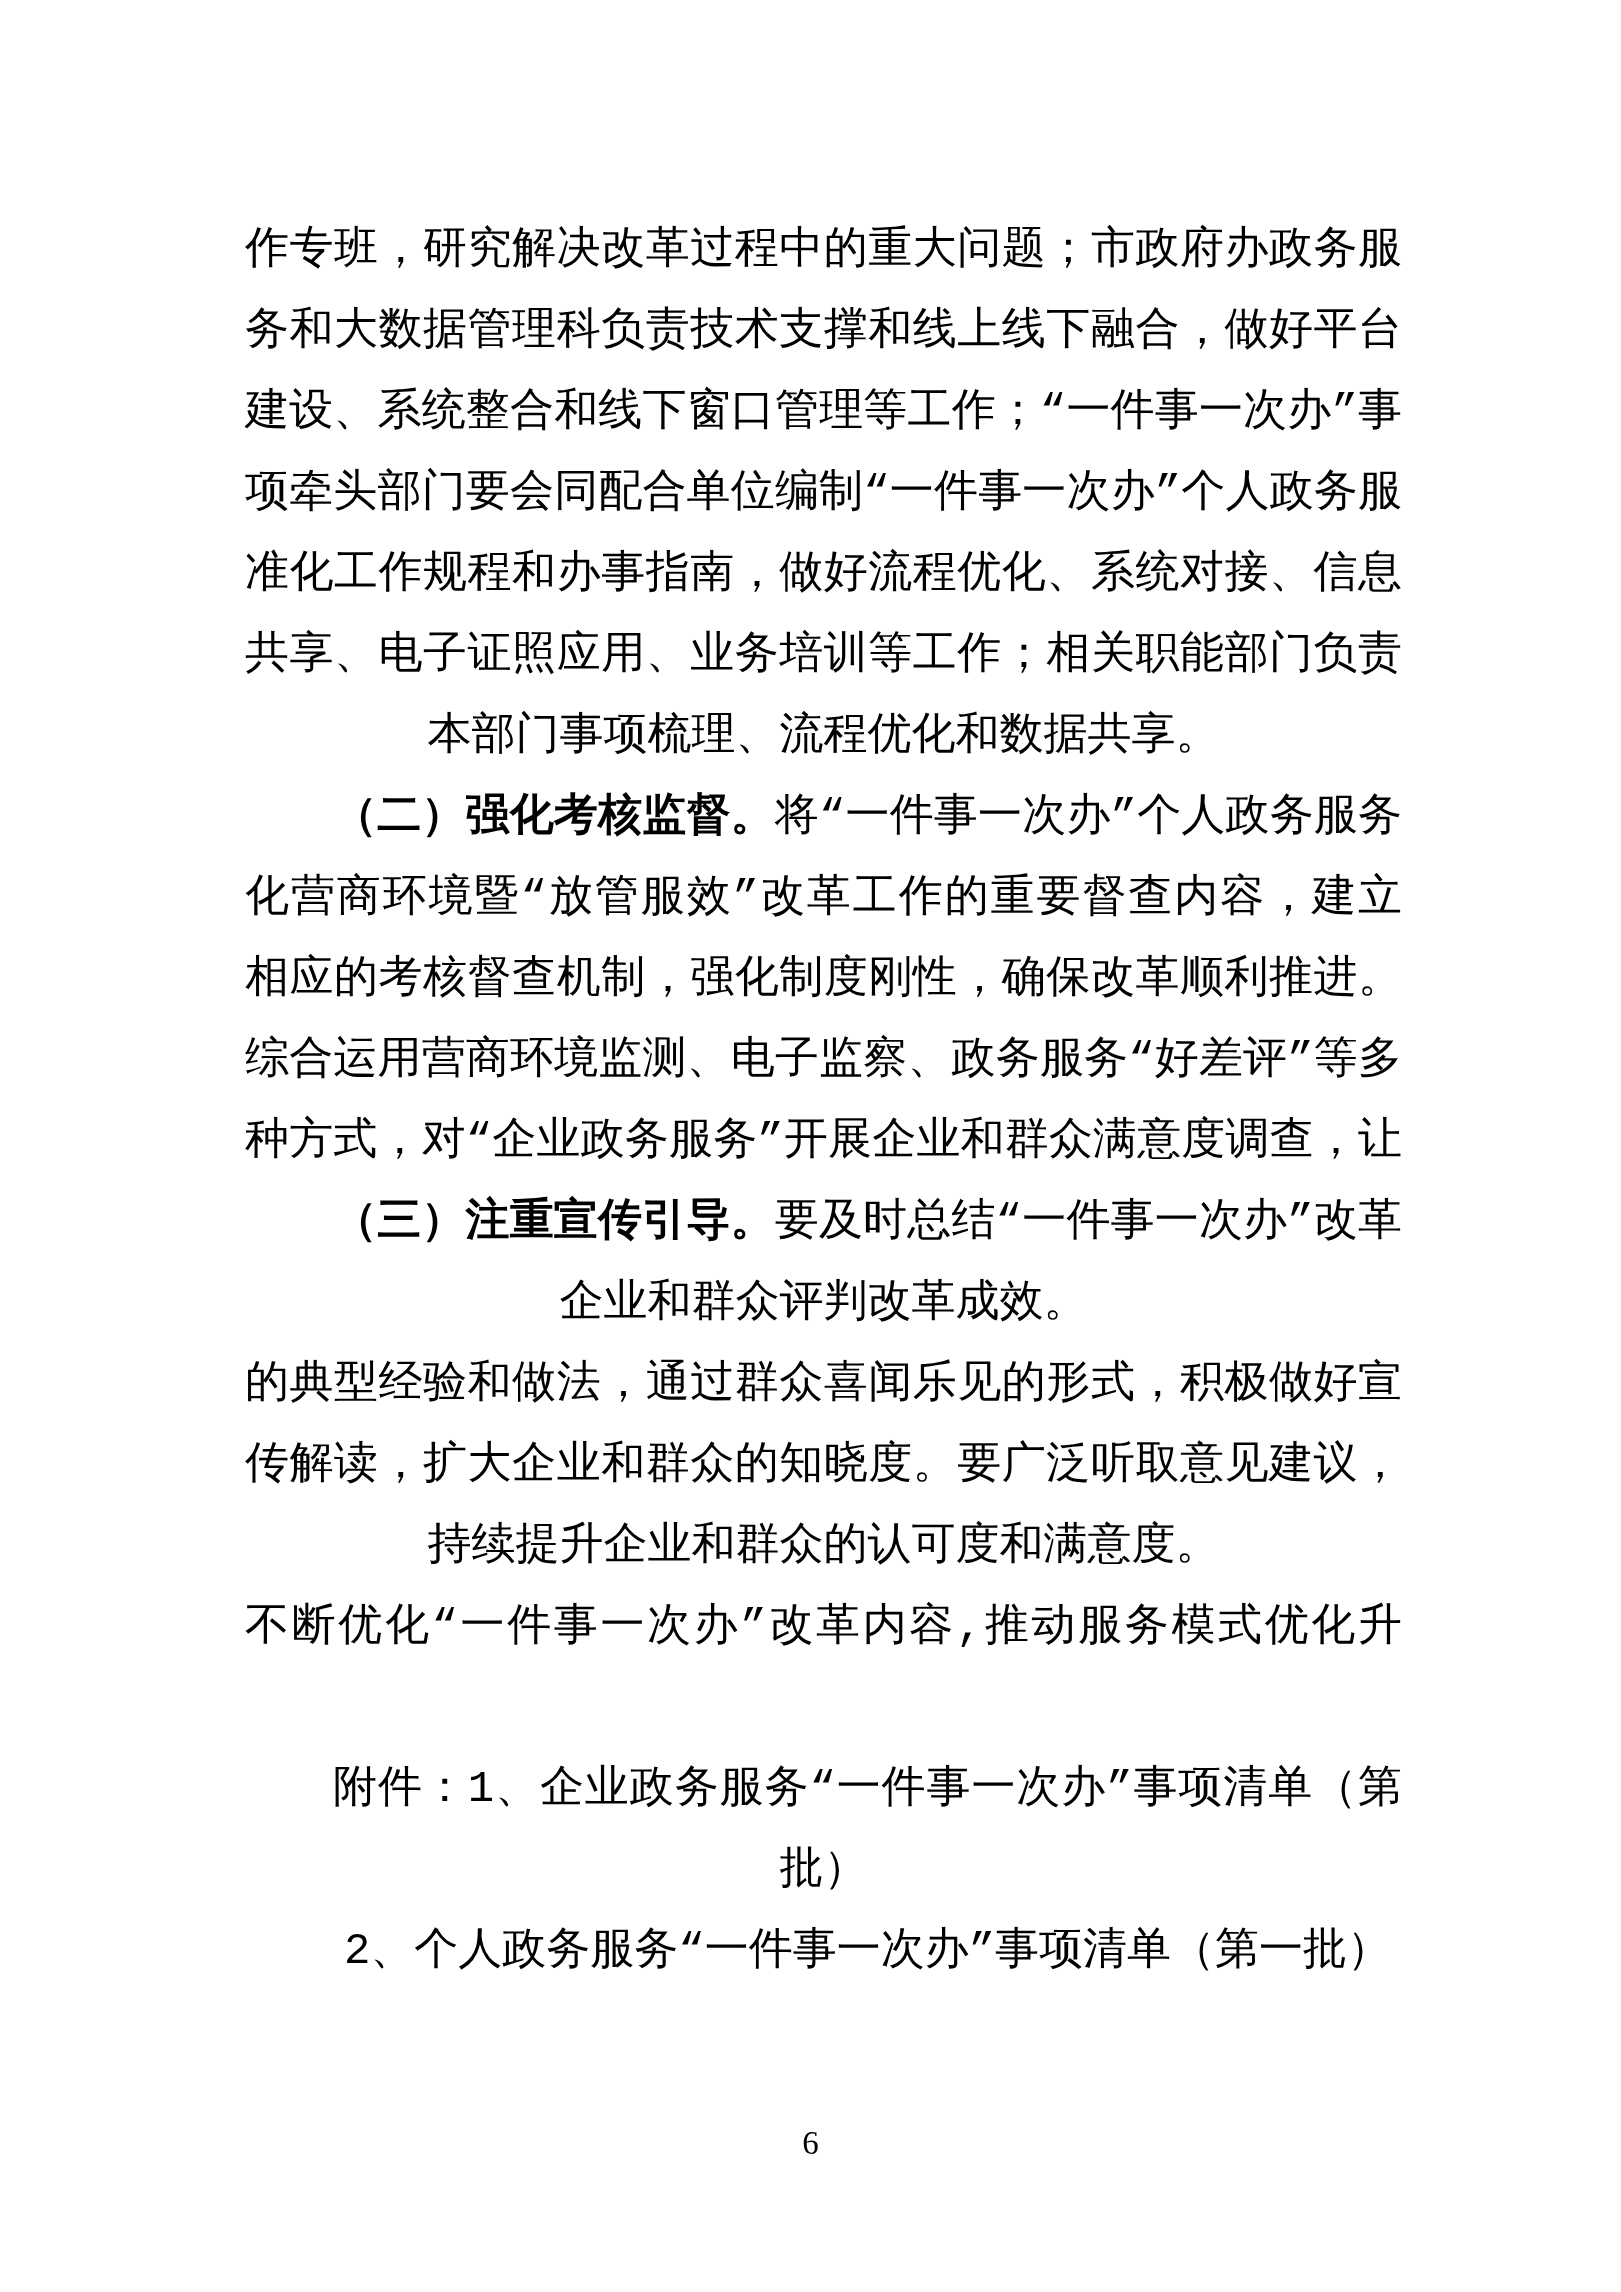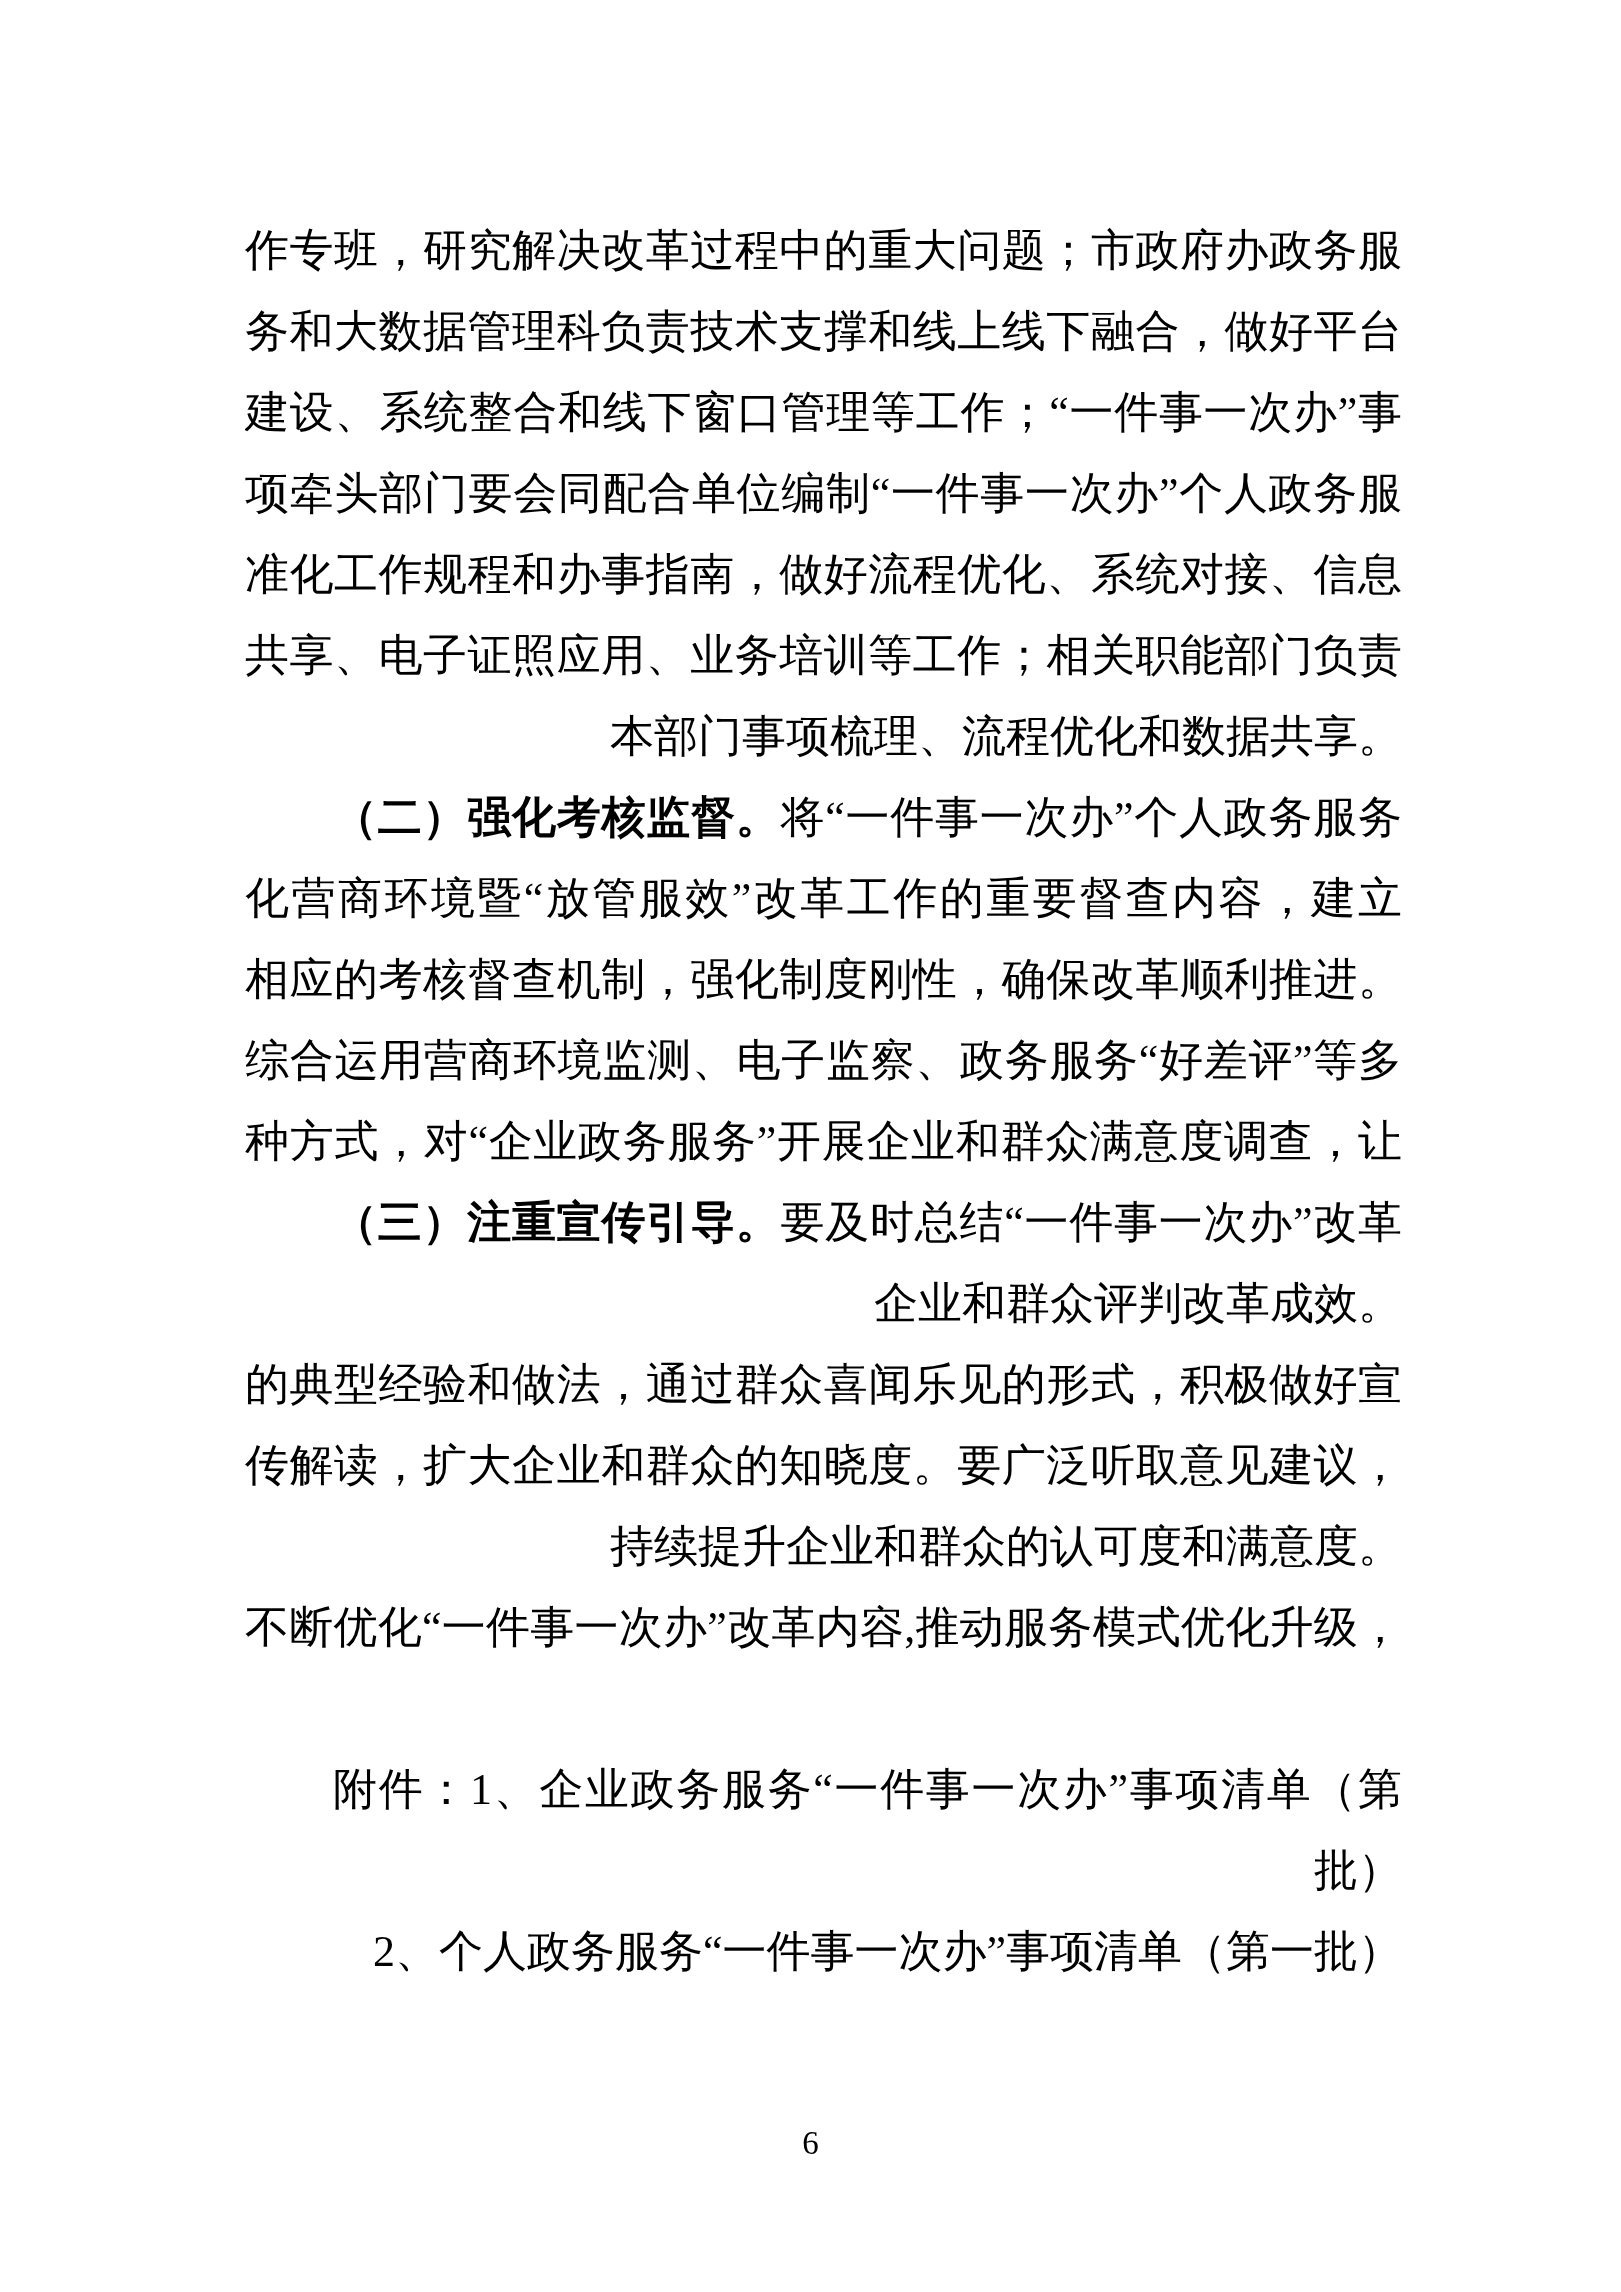--- a/index.html
+++ b/index.html
@@ -14,27 +14,28 @@
     background: #ffffff;
     color: #000000;
     font-family: "Liberation Serif", serif;
     overflow: hidden;
   }
   .text-block {
     position: absolute;
     left: 245px;
     top: 210px;
     width: 1157px;
+    font-family: Liberation Mono, monospace;
   }
   .line {
     height: 81px;
     line-height: 81px;
     font-size: 44px;
     overflow: hidden;
-    text-align: right;
+    text-align: center;
     white-space: nowrap;
   }
   .line.justify {
     white-space: normal;
     text-align: justify;
     text-align-last: justify;
     text-justify: inter-character;
   }
   .line.indent {
     text-indent: 88px;

